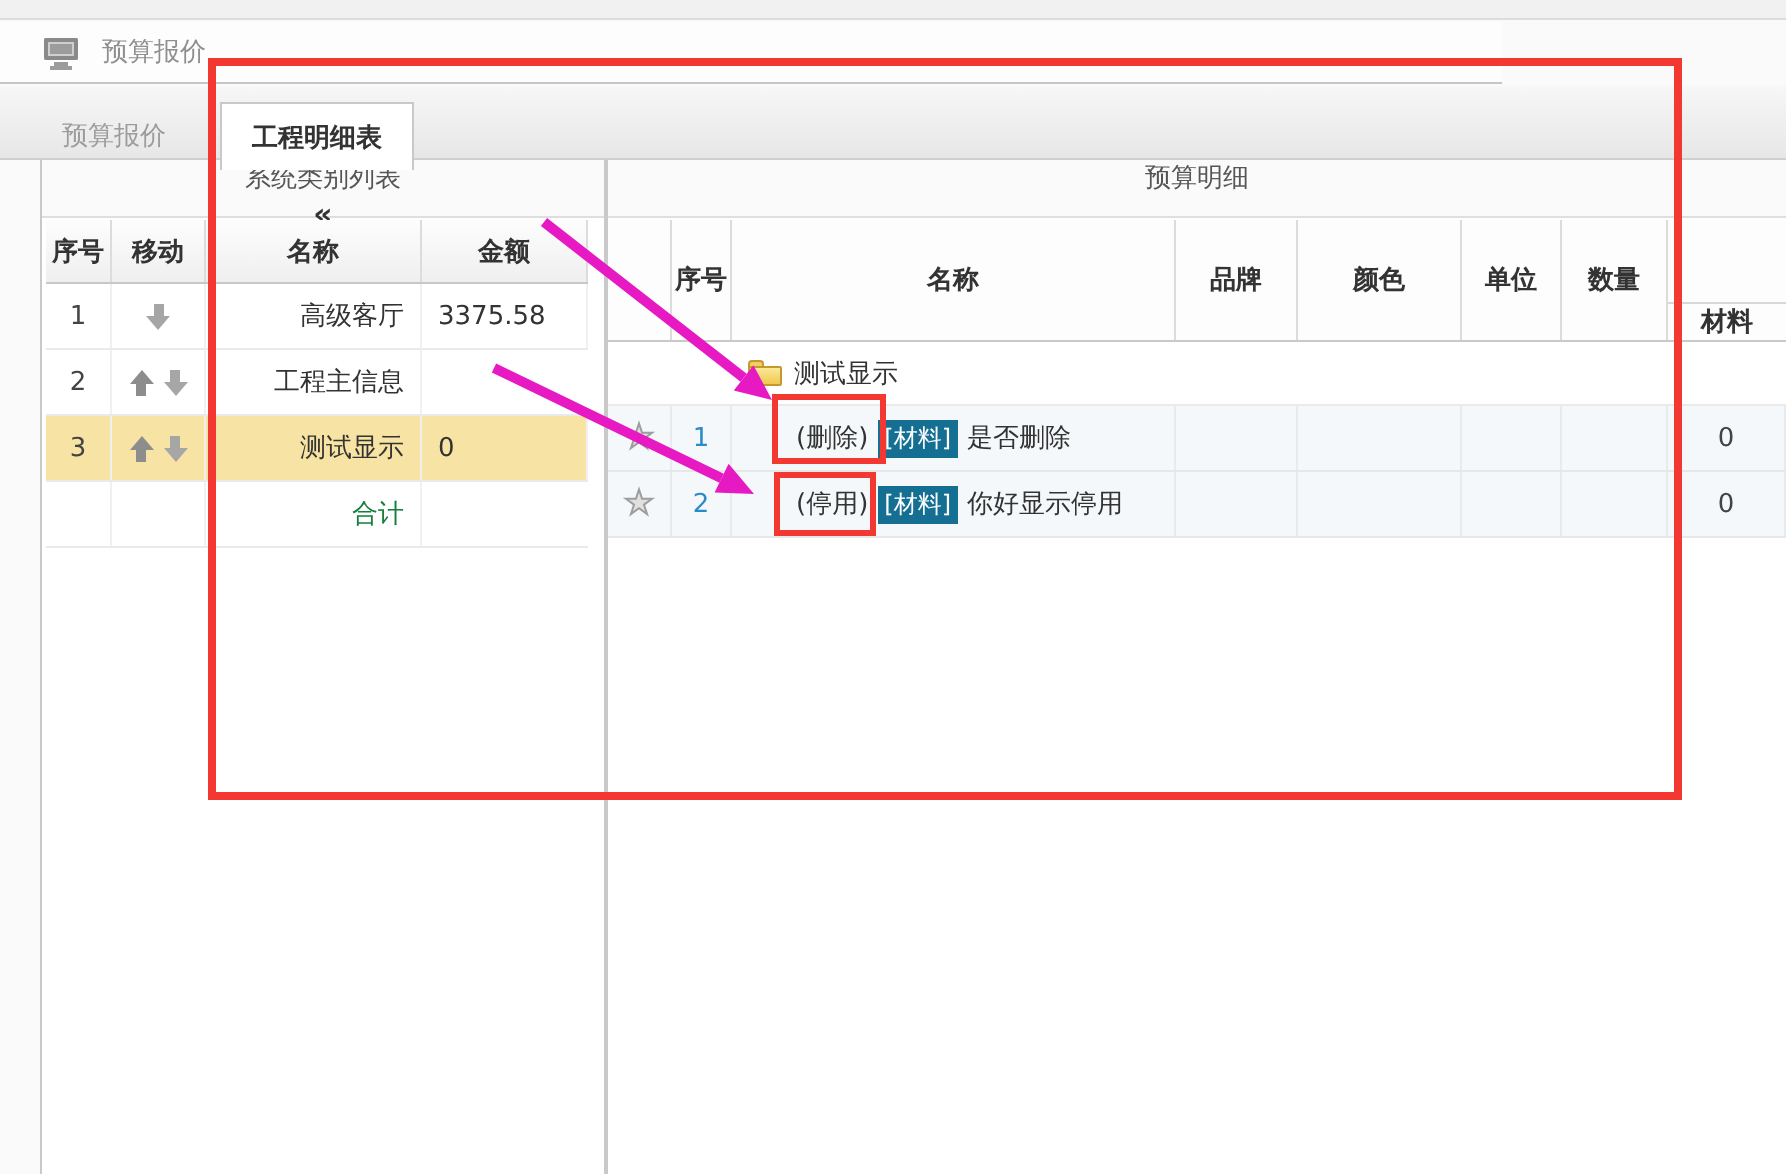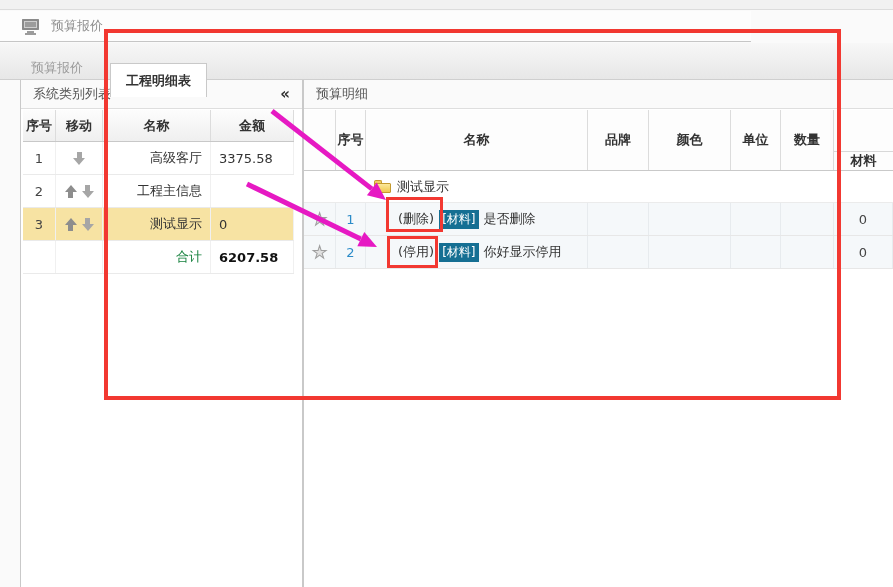--- a/index.html
+++ b/index.html
@@ -22,32 +22,32 @@
   .monitor .screen { width:17px; height:11px; background:#9c9c9c; border-radius:1px;
     box-shadow: inset 0 0 0 2px #8a8a8a, inset 0 0 0 3px #cfcfcf; }
   .monitor .stand { width:7px; height:2px; background:#9c9c9c; margin:1px auto 0; }
   .monitor .base { width:11px; height:2px; background:#9c9c9c; margin:0 auto; }
 
   
   .tabstrip { position:absolute; left:0; top:43px; width:893px; height:37px;
     background:linear-gradient(#f7f7f7,#e7e7e7); border-bottom:1px solid #cfcfcf; }
   .tab-inactive { position:absolute; left:31px; top:16px; color:#9c9c9c;
     border-bottom:1px solid #d6d6d6; padding-bottom:3px; cursor:default; }
-  .tab-active { position:absolute; left:110px; top:20px; width:97px; height:34px;
+  .tab-active { position:absolute; left:110px; top:8px; width:97px; height:34px;
     background:#fff; border:1px solid #c9c9c9; border-bottom:none;
     display:flex; align-items:center; justify-content:center;
     font-weight:bold; color:#333; z-index:3; }
 
   
   .left-panel { position:absolute; left:20px; top:80px; width:282px; bottom:0;
     background:#fff; border-left:1px solid #c9c9c9; }
   .right-panel { position:absolute; left:302px; top:80px; right:0; bottom:0;
     background:#fff; border-left:2px solid #c9c9c9; }
   .panel-header { height:29px; border-bottom:1px solid #dedede; background:#fafafa;
-    display:flex; align-items:center; padding:0 12px; color:#555; }
+    display:flex; align-items:center; padding:0 12px; color:#555;flex-direction:column; }
   .left-panel .panel-header { justify-content:space-between; }
   .collapse { color:#333; font-size:15px; font-weight:bold; cursor:pointer; }
 
   
   .lt { position:absolute; left:2px; top:30px; width:271px; }
   .lt-row { display:grid; grid-template-columns:33px 47px 108px 83px; height:33px; }
   .lt-head { height:32px; background:linear-gradient(#fdfdfd,#efefef);
     border-bottom:1px solid #c8c8c8; font-weight:bold; }
   .lt-head > div { display:flex; align-items:center; justify-content:center;
     border-right:1px solid #dcdcdc; }
@@ -184,21 +184,20 @@
         </span>
       </div>
       <div class="c-name">测试显示</div>
       <div class="c-amt">0</div>
     </div>
 
     <div class="lt-row lt-body lt-total">
       <div class="c-no"></div>
       <div class="c-move"></div>
       <div class="c-name">合计</div>
-      <div class="c-amt">6207.58</div>
     </div>
   </div>
 </div>
 
 <div class="right-panel">
   <div class="panel-header">
     <span>预算明细</span>
   </div>
 
   <div class="rt">

